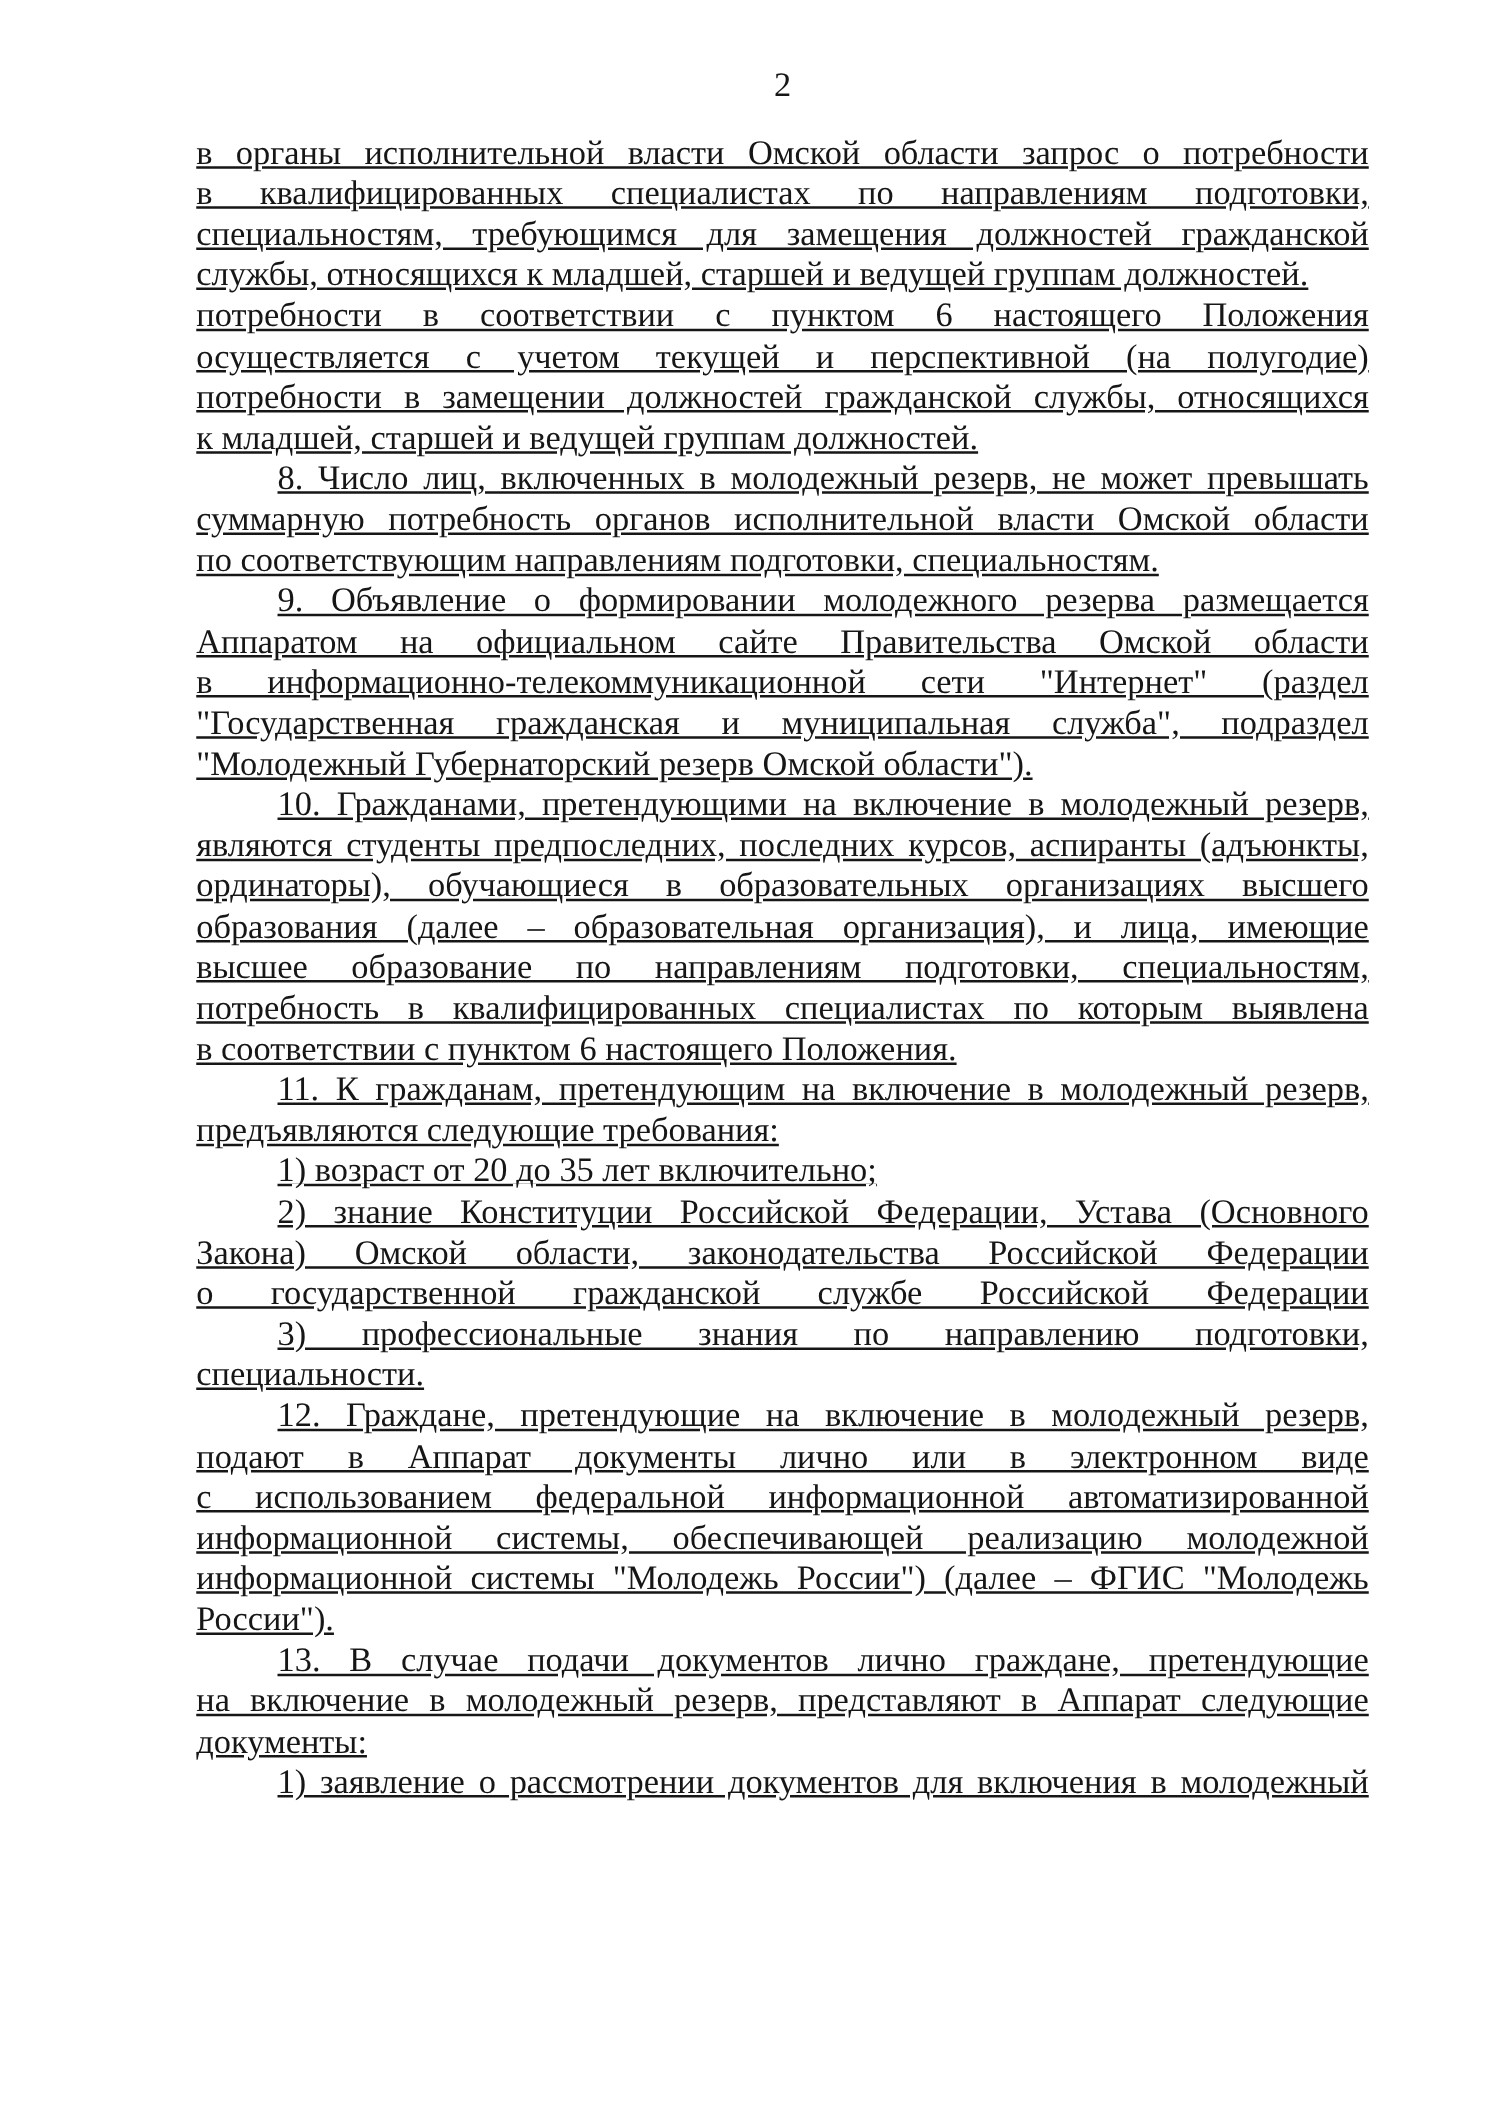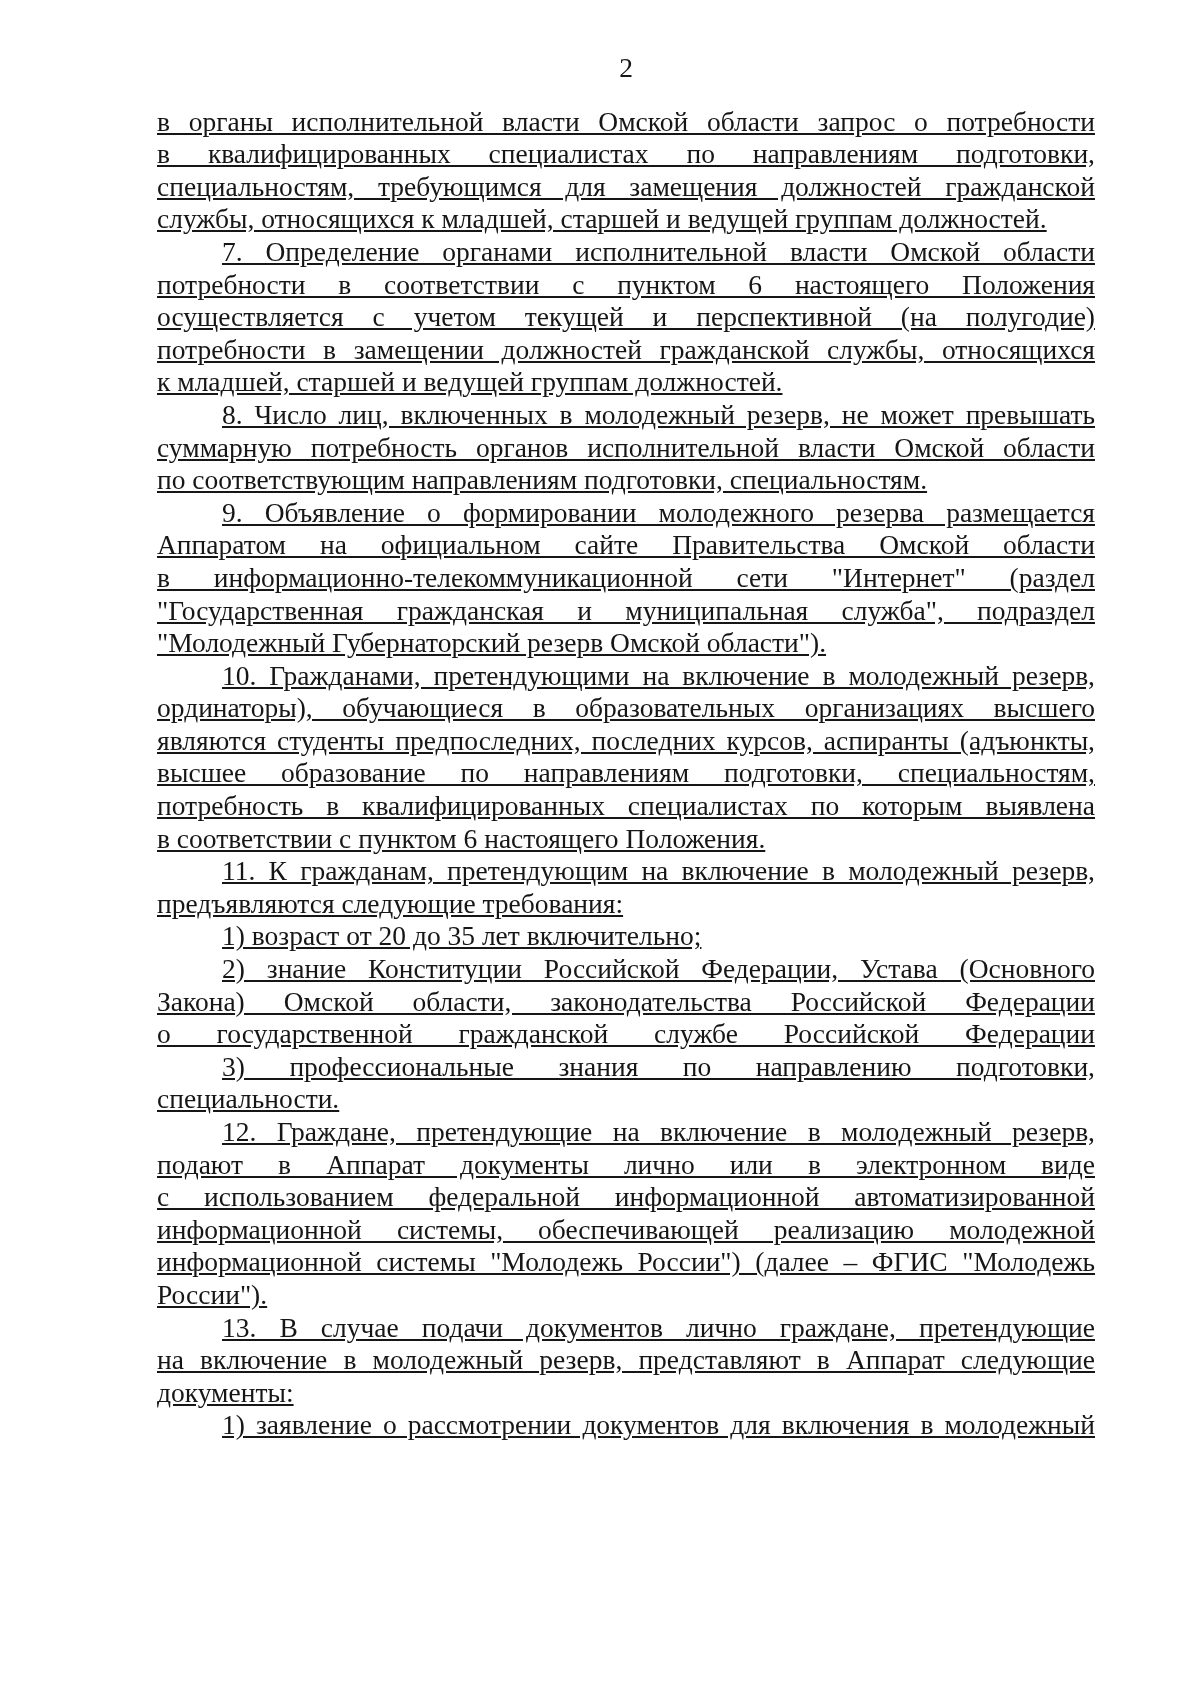--- a/index.html
+++ b/index.html
@@ -58,42 +58,42 @@
   <div class="column">
     <div class="page-number">2</div>
     <div>
         <div class="para">
           <div class="line">в органы исполнительной власти Омской области запрос о потребности</div>
           <div class="line">в квалифицированных специалистах по направлениям подготовки,</div>
           <div class="line">специальностям, требующимся для замещения должностей гражданской</div>
           <div class="line last">службы, относящихся к младшей, старшей и ведущей группам должностей.</div>
         </div>
         <div class="para">
-          <div class="line indent">7. Определение органами исполнительной власти Омской области</div>
           <div class="line">потребности в соответствии с пунктом 6 настоящего Положения</div>
           <div class="line">осуществляется с учетом текущей и перспективной (на полугодие)</div>
           <div class="line">потребности в замещении должностей гражданской службы, относящихся</div>
           <div class="line last">к младшей, старшей и ведущей группам должностей.</div>
         </div>
         <div class="para">
           <div class="line indent">8. Число лиц, включенных в молодежный резерв, не может превышать</div>
           <div class="line">суммарную потребность органов исполнительной власти Омской области</div>
           <div class="line last">по соответствующим направлениям подготовки, специальностям.</div>
         </div>
         <div class="para">
           <div class="line indent">9. Объявление о формировании молодежного резерва размещается</div>
           <div class="line">Аппаратом на официальном сайте Правительства Омской области</div>
           <div class="line">в информационно-телекоммуникационной сети "Интернет" (раздел</div>
           <div class="line">"Государственная гражданская и муниципальная служба", подраздел</div>
           <div class="line last">"Молодежный Губернаторский резерв Омской области").</div>
         </div>
         <div class="para">
           <div class="line indent">10. Гражданами, претендующими на включение в молодежный резерв,</div>
+          <div class="line">являются студенты предпоследних, последних курсов, аспиранты (адъюнкты,</div>
           <div class="line">ординаторы), обучающиеся в образовательных организациях высшего</div>
-          <div class="line">являются студенты предпоследних, последних курсов, аспиранты (адъюнкты,</div>
+          <div class="line">образования (далее – образовательная организация), и лица, имеющие</div>
           <div class="line">высшее образование по направлениям подготовки, специальностям,</div>
           <div class="line">потребность в квалифицированных специалистах по которым выявлена</div>
           <div class="line last">в соответствии с пунктом 6 настоящего Положения.</div>
         </div>
         <div class="para">
           <div class="line indent">11. К гражданам, претендующим на включение в молодежный резерв,</div>
           <div class="line last">предъявляются следующие требования:</div>
         </div>
         <div class="para">
           <div class="line last indent">1) возраст от 20 до 35 лет включительно;</div>

